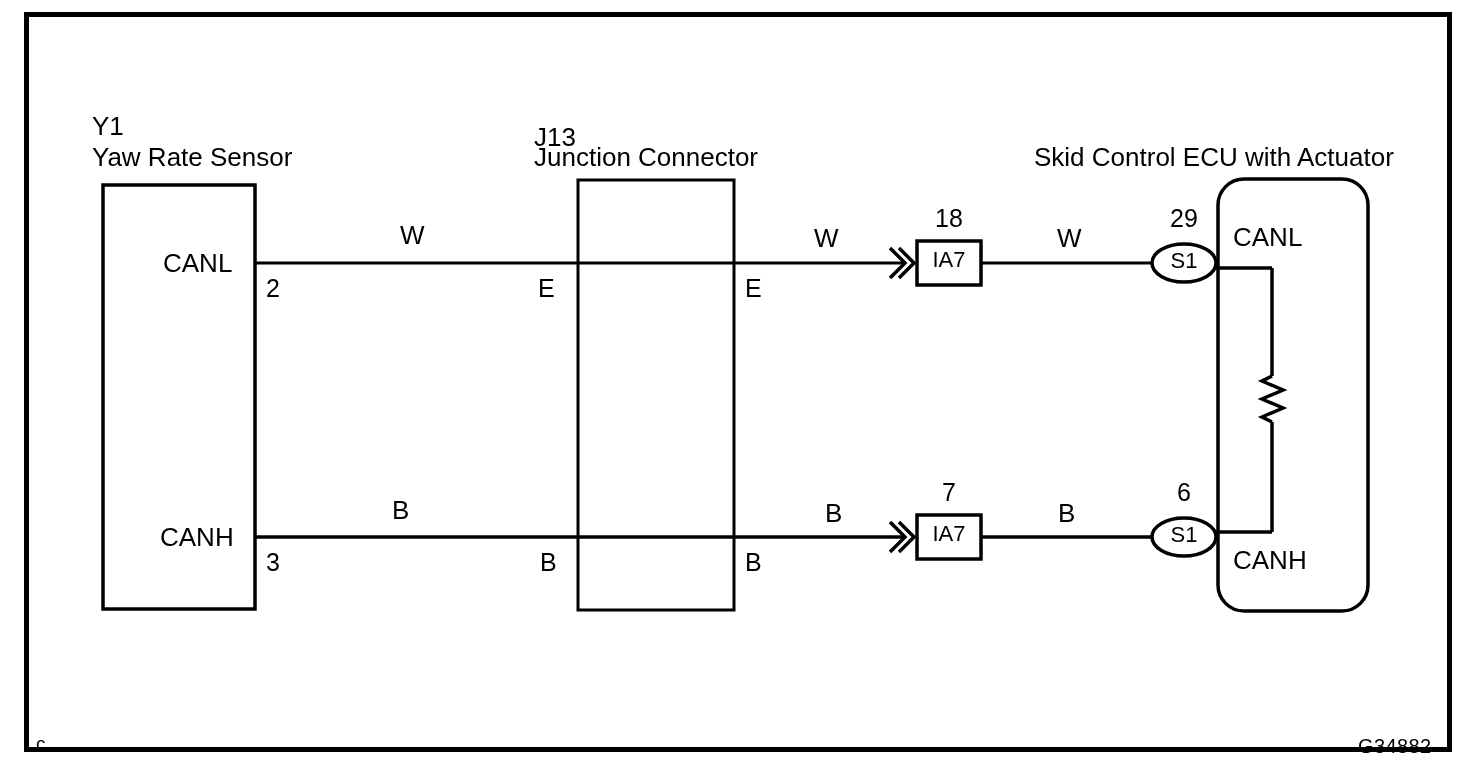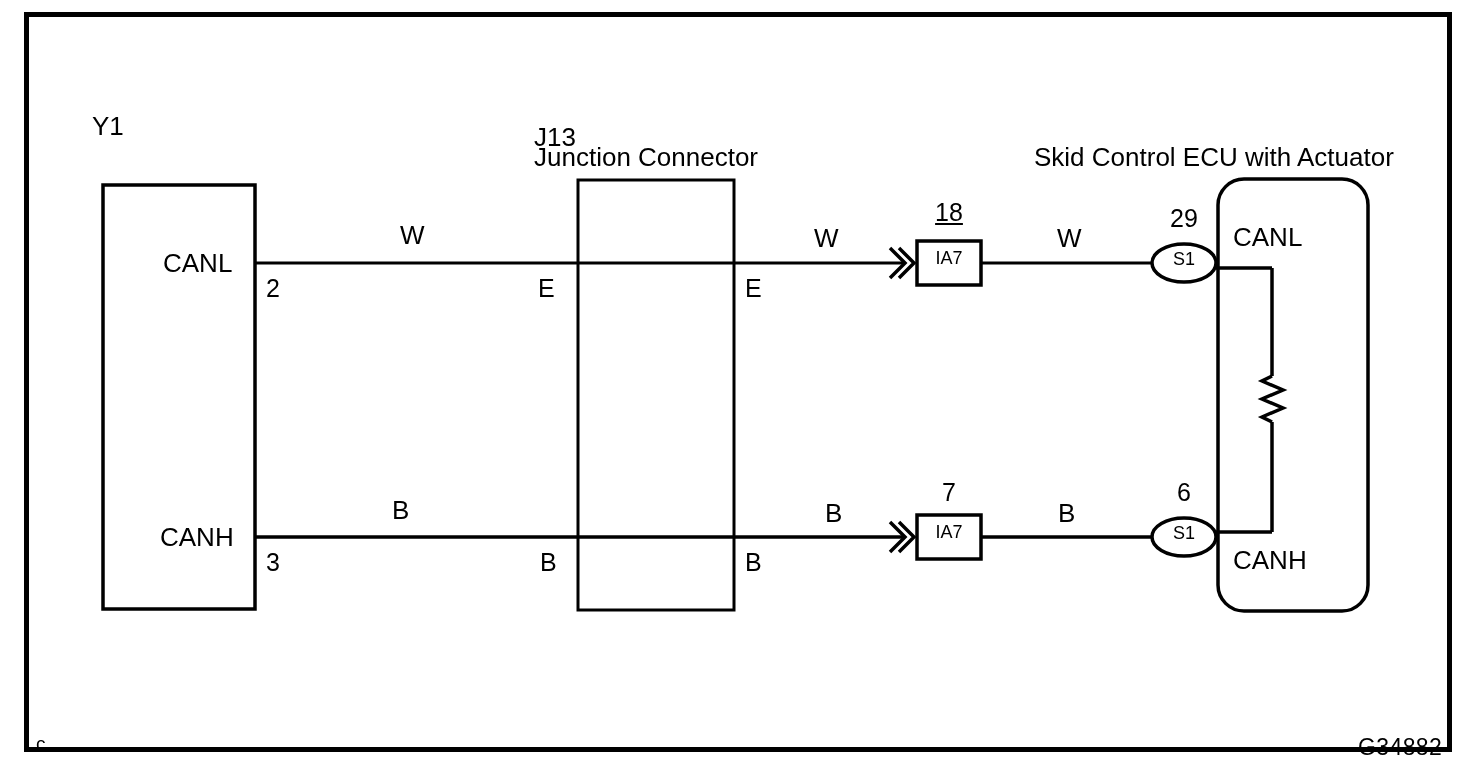--- a/index.html
+++ b/index.html
@@ -50,27 +50,27 @@
   .lbl-term {
     font-size: 26px;
   }
   .lbl-wire {
     font-size: 26px;
   }
   .lbl-pin {
     font-size: 25px;
   }
   .lbl-box {
-    font-size: 18px;
+    font-size: 22px;
   }
   .lbl-corner {
     font-size: 19px;
   }
   .lbl-code {
-    font-size: 23px;
+    font-size: 20px;
     letter-spacing: 0.4px;
   }
   .ctr {
     text-align: center;
   }
 </style>
 </head>
 <body>
 
 <div id="page">
@@ -119,20 +119,21 @@
     <line x1="1272" y1="268" x2="1272" y2="376" stroke="#000" stroke-width="3.5"></line>
 
     <polyline fill="none" stroke="#000" stroke-width="3.5" stroke-linejoin="miter" points="1272,376 1262,381 1283,390 1262,399 1283,408 1262,417 1272,422"></polyline>
 
     <line x1="1272" y1="422" x2="1272" y2="532" stroke="#000" stroke-width="3.5"></line>
 
     <line x1="1272" y1="532" x2="1216" y2="532" stroke="#000" stroke-width="3.5"></line>
   </svg>
 
   <div class="lbl lbl-title" style="left:92px; top:113px;">Y1</div>
+  <div class="lbl lbl-title" style="left:92px; top:144px;">Yaw Rate Sensor</div>
 
   <div class="lbl lbl-title" style="left:534px; top:124px;">J13</div>
   <div class="lbl lbl-title" style="left:1034px; top:144px;">Skid Control ECU with Actuator</div>
 
   <div class="lbl lbl-title" style="left:534px; top:144px;">Junction Connector</div>
 
   <div class="lbl lbl-term" style="left:163px; top:250px;">CANL</div>
   <div class="lbl lbl-pin" style="left:266px; top:276px;">2</div>
 
   <div class="lbl lbl-term" style="left:160px; top:524px;">CANH</div>
@@ -144,21 +145,21 @@
   <div class="lbl lbl-pin" style="left:745px; top:550px;">B</div>
 
   <div class="lbl lbl-wire" style="left:400px; top:222px;">W</div>
   <div class="lbl lbl-wire" style="left:814px; top:225px;">W</div>
   <div class="lbl lbl-wire" style="left:1057px; top:225px;">W</div>
 
   <div class="lbl lbl-wire" style="left:392px; top:497px;">B</div>
   <div class="lbl lbl-wire" style="left:825px; top:500px;">B</div>
   <div class="lbl lbl-wire" style="left:1058px; top:500px;">B</div>
 
-  <div class="lbl lbl-pin ctr" style="left:917px; top:200px; width:64px;text-decoration:underline;">18</div>
+  <div class="lbl lbl-pin ctr" style="left:917px; top:206px; width:64px;">18</div>
   <div class="lbl lbl-box ctr" style="left:917px; top:249px; width:64px;">IA7</div>
 
   <div class="lbl lbl-pin ctr" style="left:917px; top:480px; width:64px;">7</div>
   <div class="lbl lbl-box ctr" style="left:917px; top:523px; width:64px;">IA7</div>
 
   <div class="lbl lbl-pin ctr" style="left:1152px; top:206px; width:64px;">29</div>
   <div class="lbl lbl-box ctr" style="left:1152px; top:250px; width:64px;">S1</div>
   <div class="lbl lbl-term" style="left:1233px; top:224px;">CANL</div>
 
   <div class="lbl lbl-pin ctr" style="left:1152px; top:480px; width:64px;">6</div>

